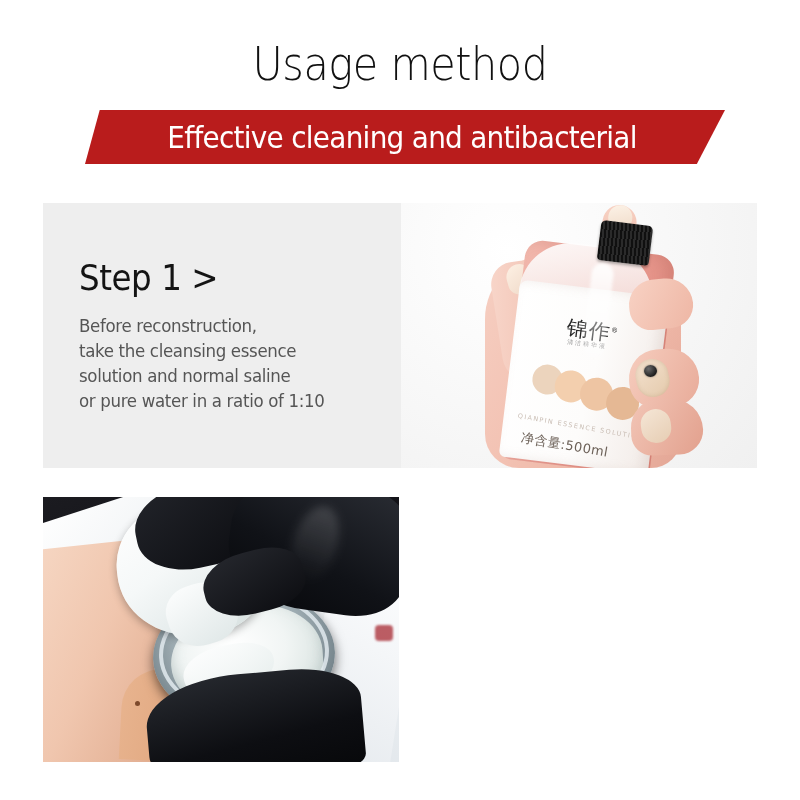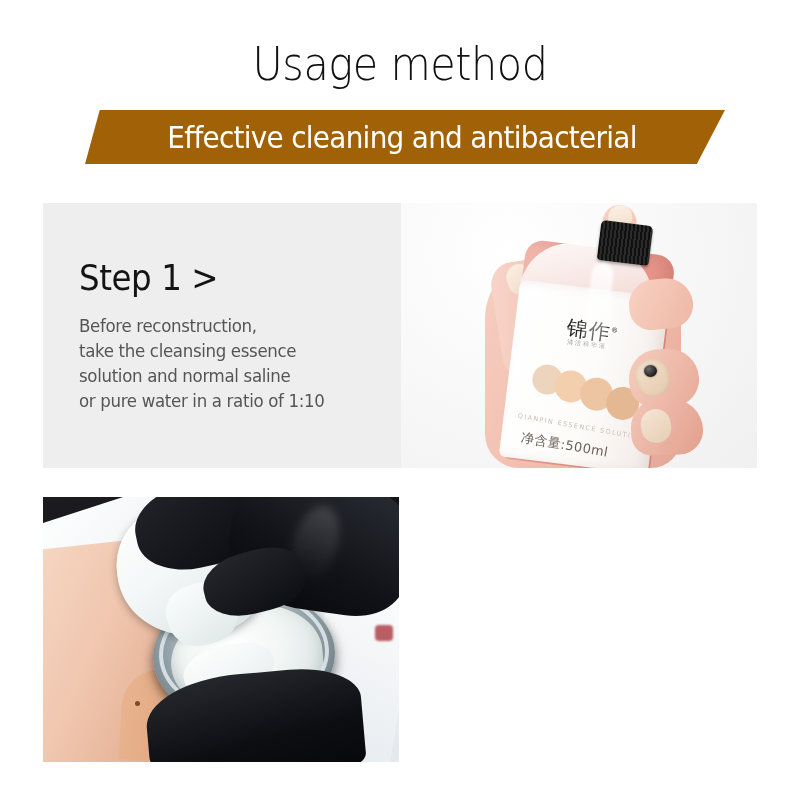--- a/index.html
+++ b/index.html
@@ -28,21 +28,21 @@
     line-height:56px;
     letter-spacing:-0.5px;
     color:#111111;
     transform:scaleX(0.88);
   }
 
   .banner{
     position:absolute;
     left:85px; top:110px;
     width:640px; height:54px;
-    background:#a16207;
+    background:#b91c1c;
     clip-path:polygon(2.3% 0%, 100% 0%, 95.6% 100%, 0% 100%);
     display:flex;
     align-items:center;
     justify-content:center;
   }
   .banner-text{
     font-family:"DejaVu Sans", sans-serif;
     font-weight:400;
     font-size:31px;
     line-height:34px;

